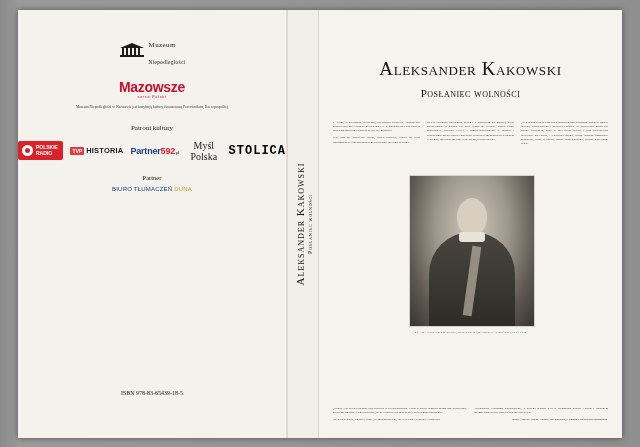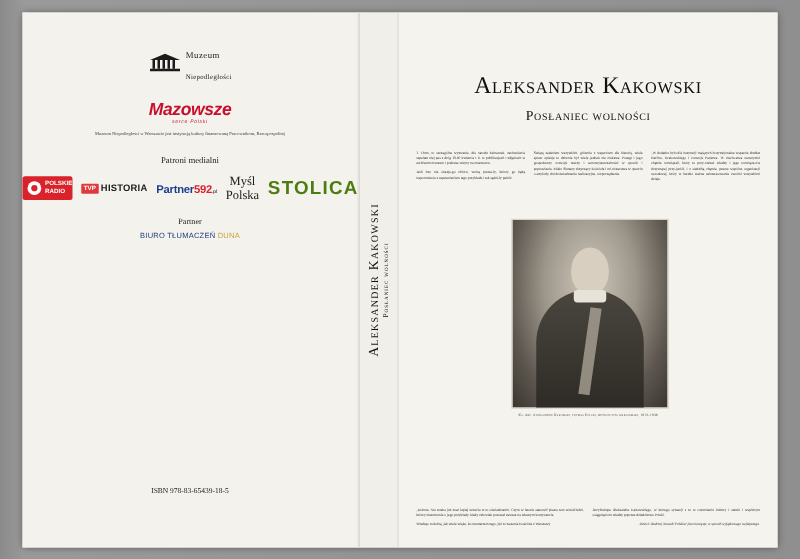--- a/index.html
+++ b/index.html
@@ -62,21 +62,20 @@
   }
   .museum-text .l1{font-size:7px;letter-spacing:.4px;color:#1b1b1b;font-family:"Liberation Serif",serif;}
   .museum-text .l2{font-size:5.4px;letter-spacing:.3px;color:#1b1b1b;}
   .mazowsze{
     margin-top:9px;
     font-family:"Liberation Sans", sans-serif;
     font-weight:bold;
     font-size:14px;
     color:#c8102e;
     letter-spacing:-.3px;
-    font-style:italic;
   }
   .mazowsze .sub{
     display:block;
     font-size:4px;
     letter-spacing:.6px;
     color:#c8102e;
     font-weight:normal;
     margin-top:-1px;
   }
   .caption-small{
@@ -137,22 +136,22 @@
     font-family:"Liberation Sans",sans-serif;
     font-size:9px;font-weight:bold;color:#1b3f8f;letter-spacing:-.2px;
   }
   .kurier .num{color:#d9222a;}
   .kurier .pl{font-size:4px;color:#555;}
   .mysl{
     font-family:Liberation Serif, serif;
     font-size:10px;color:#1b1b1b;
   }
   .stolica{
-    font-family:Liberation Sans, sans-serif;
-    font-size:15px;font-weight:bold;color:#4d7c0f;letter-spacing:1px;
+    font-family:Liberation Mono, monospace;
+    font-size:12px;font-weight:bold;color:#000000;letter-spacing:1px;
   }
   .partner-title{
     margin-top:12px;text-align:center;font-size:6.5px;color:#1b1b1b;
   }
   .partner-logo{
     margin-top:5px;text-align:center;
     font-family:"Liberation Sans",sans-serif;
     font-size:6px;color:#1f3c7a;letter-spacing:.2px;
   }
   .partner-logo .accent{color:#c8a13a;}
@@ -306,21 +305,21 @@
           </span>
         </div>
 
         <div class="mazowsze">
           <span>Mazowsze</span>
           <span class="sub">serce Polski</span>
         </div>
 
         <div class="caption-small">Muzeum Niepodległości w Warszawie jest instytucją kultury finansowaną Pracownikom, Rzeczpospolitej</div>
 
-        <div class="patroni-title">Patroni medialni</div>
+        <div class="patroni-title">Patroni kultury</div>
 
         <div class="media-list">
 
           <div class="pr-box">
             <span class="pr-circle"></span>
             <span class="pr-text">
               <span>POLSKIE</span><br>
               <span>RADIO</span>
             </span>
           </div>

